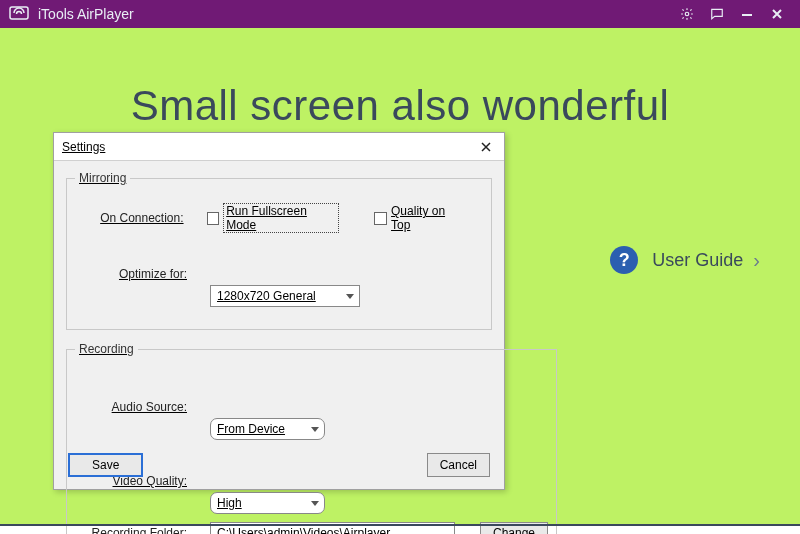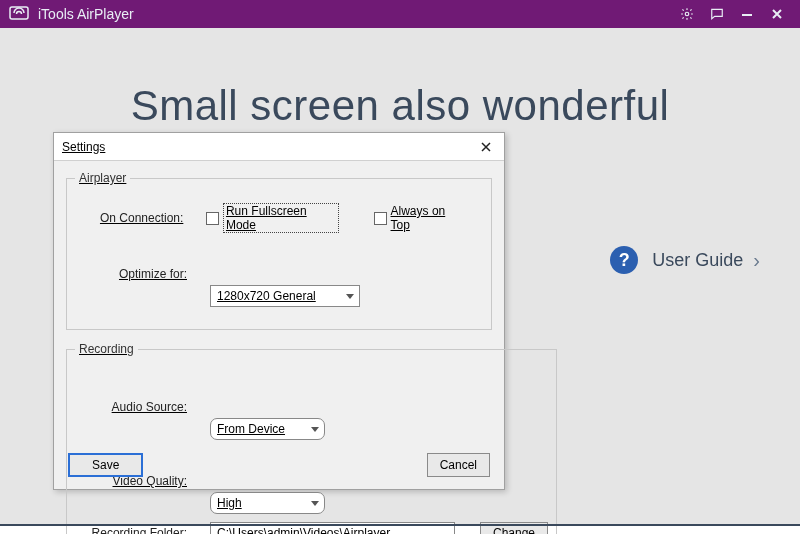--- a/index.html
+++ b/index.html
@@ -2,21 +2,21 @@
 <html><head>
 <meta charset="utf-8">
 <style>
 * { margin: 0; padding: 0; box-sizing: border-box; }
 body { font-family: "Segoe UI", Tahoma, sans-serif; background: #fff; width: 800px; height: 534px; overflow: hidden; position: relative; }
 .titlebar { background: #701a75; height: 28px; display: flex; align-items: center; padding: 10px 8px; color: #e8eef5; }
 .titlebar .logo { width: 22px; height: 22px; margin-right: 8px; display: flex; align-items: center; justify-content: center; }
 .titlebar .title { font-size: 14px; font-weight: 400; }
 .titlebar .spacer { flex: 1; }
 .titlebar .ctl { width: 30px; height: 36px; display: flex; align-items: center; justify-content: center; cursor: pointer; }
-.main { position: relative; width: 100%; height: calc(100% - 36px); background: #e5e5e5; }
+.main { position: relative; width: 100%; height: calc(100% - 36px); background: #bef264; }
 .hero { position: absolute; top: 54px; left: 0; right: 0; text-align: center; font-size: 42px; font-weight: 300; color: #3a495c; letter-spacing: 0.5px; }
 .guide { position: absolute; right: 40px; top: 218px; display: flex; align-items: center; cursor: pointer; color: #3a495c; }
 .guide .qicon { width: 28px; height: 28px; border-radius: 50%; background: #2b5fb0; color: #fff; display: flex; align-items: center; justify-content: center; font-weight: 700; font-size: 18px; margin-right: 14px; }
 .guide .label { font-size: 18px; margin-right: 10px; }
 .guide .chev { font-size: 20px; color: #6b7b8f; }
 .border-line { position: absolute; left: 0; right: 0; bottom: 0; height: 2px; background: #3a495c; }
 
 .dialog { position: absolute; left: 53px; top: 104px; width: 452px; height: 358px; background: #f0f0f0; border: 1px solid #a0a0a0; box-shadow: 2px 2px 6px rgba(0,0,0,0.2); text-decoration: underline; }
 .dialog-header { height: 28px; background: #ffffff; border-bottom: 1px solid #d0d0d0; display: flex; align-items: center; padding: 0 8px; font-size: 12px; }
 .dialog-header .spacer { flex: 1; }
@@ -91,31 +91,31 @@
       <div class="close">
         <svg width="12" height="12" viewBox="0 0 12 12" stroke="#222" stroke-width="1.5">
             <path d="M2 2l8 8M10 2l-8 8"></path>
           </svg>
       </div>
     </div>
 
     <div class="dialog-body">
 
       <fieldset>
-        <legend>Airplayer</legend>
+        <legend>Mirroring</legend>
 
         <div class="row">
           <div class="lbl">On Connection:</div>
           <div class="checkbox">
             <div class="box"></div>
             <span class="txt dotted">Run Fullscreen Mode</span>
           </div>
           <div class="checkbox">
             <div class="box"></div>
-            <span class="txt">Always on Top</span>
+            <span class="txt">Quality on Top</span>
           </div>
         </div>
 
         <div class="row">
           <div class="lbl">Optimize for:</div>
           <div class="select">
             <span>1280x720 General</span>
           </div>
         </div>
       </fieldset>

